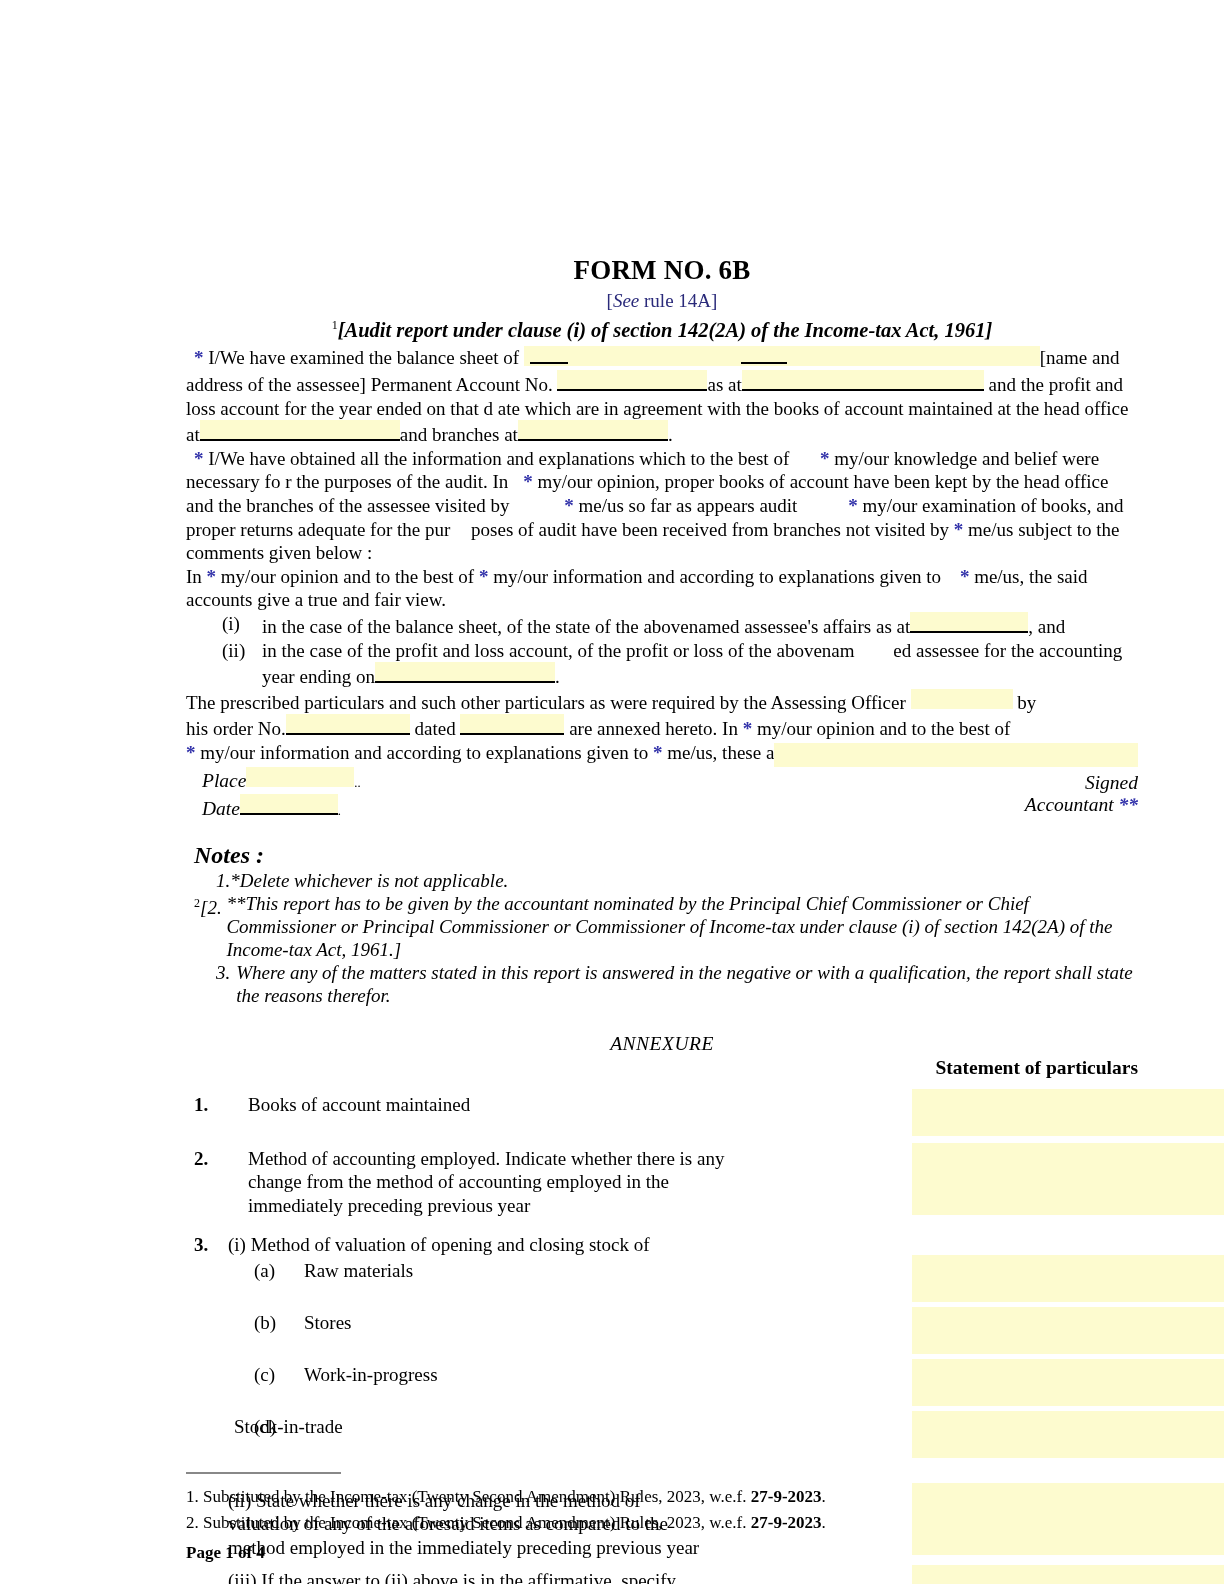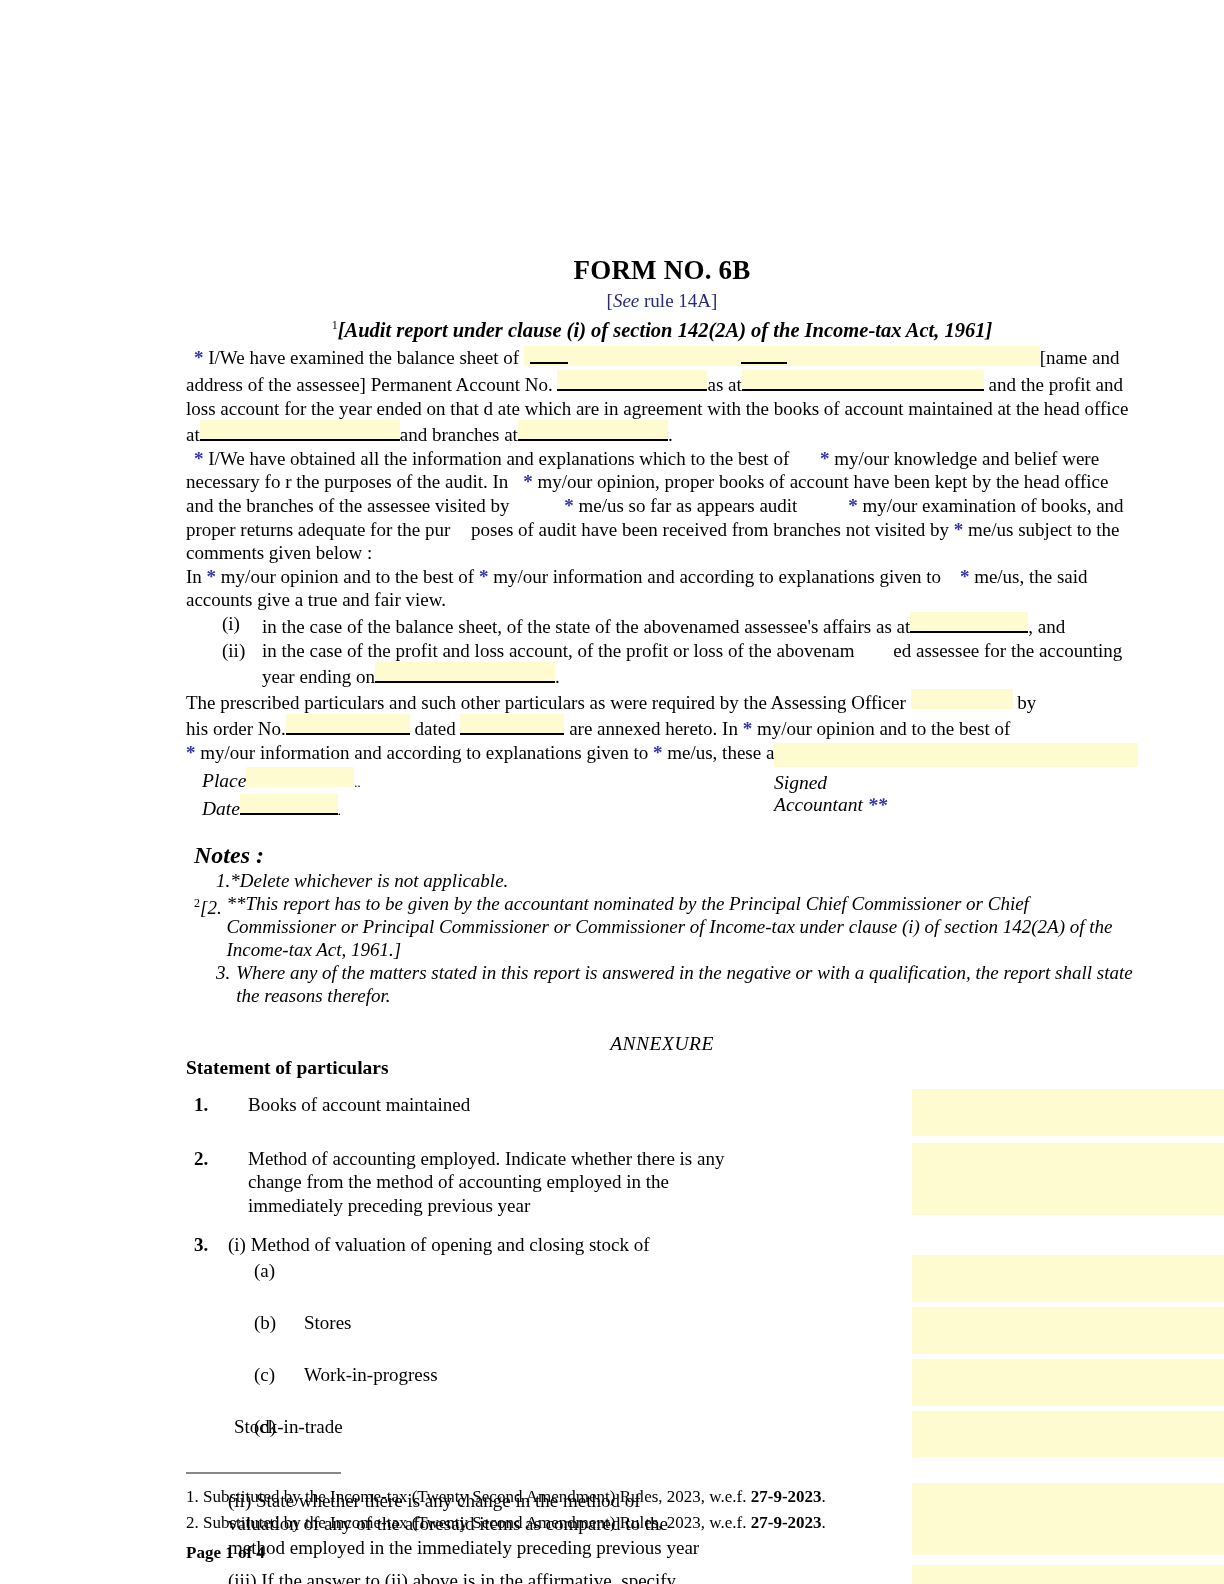--- a/index.html
+++ b/index.html
@@ -102,20 +102,21 @@
   .sub-row { display: flex; }
   .sub-mark { width: 40px; flex: 0 0 40px; }
   .sub-body { flex: 1; }
 
   
   .pd-block { position: relative; font-size: 19.5px; }
   .pd-line { font-style: italic; line-height: 22px; }
   .signed-block {
     position: absolute;
     right: 0;
+    text-align: right;
     font-style: italic;
     font-size: 19.5px;
     line-height: 22px;
   }
 
   
   .notes-head {
     font-style: italic;
     font-weight: bold;
     font-size: 24px;
@@ -132,21 +133,21 @@
 
   
   .annexure {
     text-align: center;
     font-style: italic;
     font-size: 19.5px;
     letter-spacing: 0.5px;
     margin-top: 26px;
   }
   .stmt {
-    text-align: left;
+    text-align: right;
     font-weight: bold;
     font-size: 19.5px;
     margin-top: 2px;
   }
 
   .qrow {
     position: relative;
     font-size: 19px;
     line-height: 23.5px;
     min-height: 26px;
@@ -319,20 +320,21 @@
     <span class="ansbox" style="top:-4px;height:72px;"></span>
   </div>
 
   <div class="qrow" style="margin-top:4px;height:26px;">
     <span class="qnum">3.</span>
     <span class="qtext" style="margin-left:42px;width:500px;">(i) Method of valuation of opening and closing stock of</span>
   </div>
 
   <div class="qrow" style="height:52px;">
     <span style="position:absolute;left:68px;">(a)</span>
+    <span class="qtext" style="margin-left:118px;width:420px;">Raw materials</span>
     <span class="ansbox" style="top:-4px;height:47px;"></span>
   </div>
 
   <div class="qrow" style="height:52px;">
     <span style="position:absolute;left:68px;">(b)</span>
     <span class="qtext" style="margin-left:118px;width:420px;">Stores</span>
     <span class="ansbox" style="top:-4px;height:47px;"></span>
   </div>
 
   <div class="qrow" style="height:52px;">

